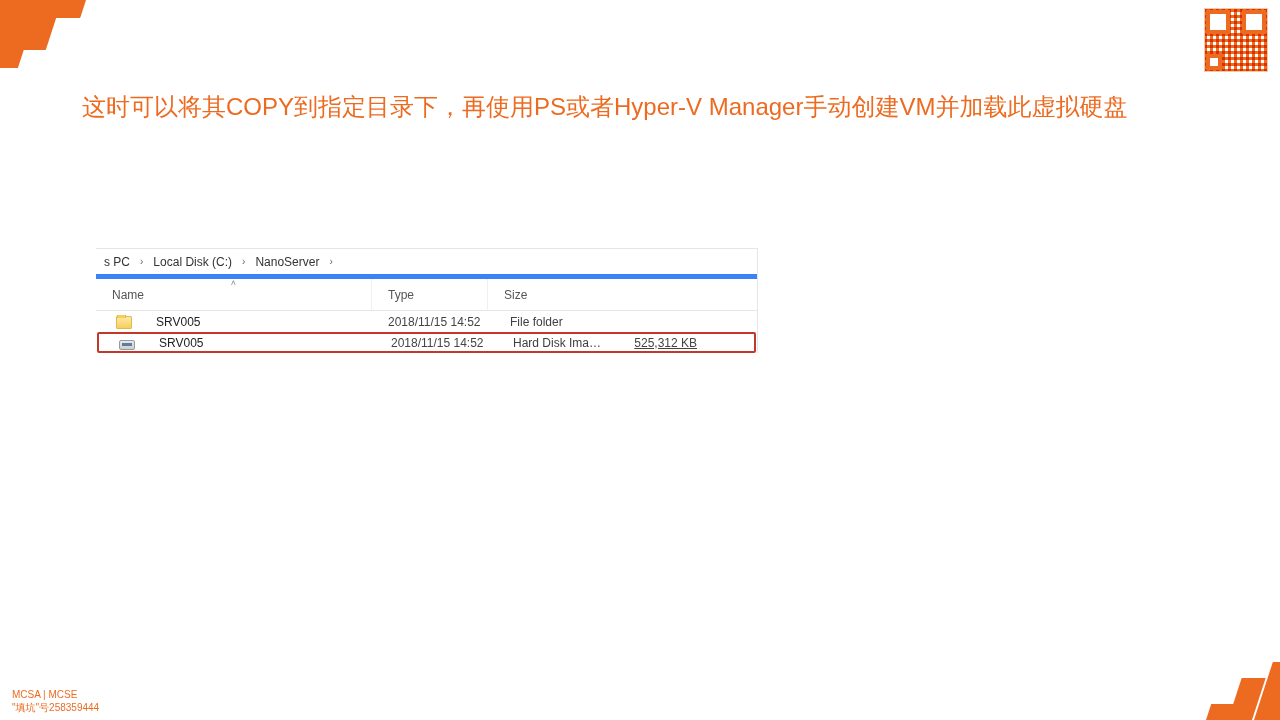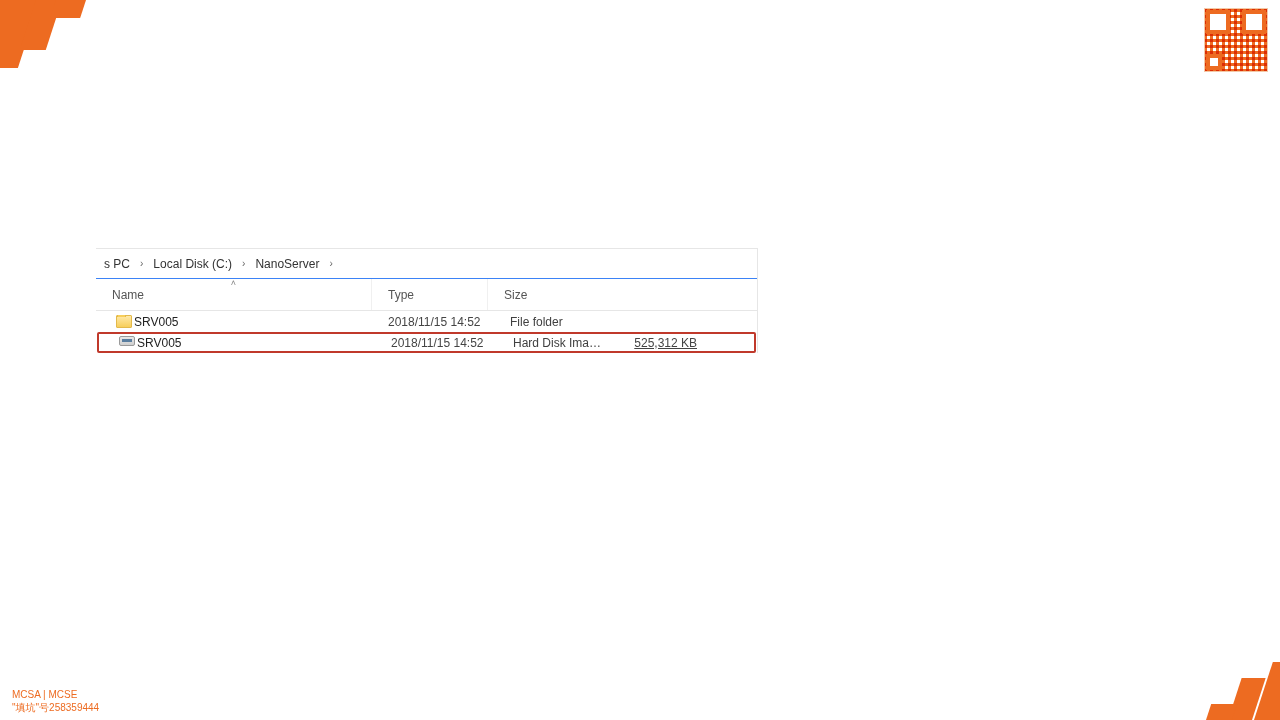--- a/index.html
+++ b/index.html
@@ -133,21 +133,21 @@
     font-family: "Segoe UI", Arial, sans-serif;
     font-size: 12px;
     color: #222;
     background: #fff;
   }
   .breadcrumb {
     display: flex;
     align-items: center;
     height: 30px;
     padding: 0 6px;
-    border-bottom: 1px solid #3b82f6;
+    border-bottom: 5px solid #3b82f6;
     color: #333;
     gap: 4px;
   }
   .breadcrumb .crumb { padding: 0 2px; }
   .breadcrumb .chev { color: #666; font-size: 10px; padding: 0 4px; }
 
   .columns {
     display: flex;
     align-items: center;
     height: 32px;
@@ -180,21 +180,21 @@
     display: flex;
     align-items: center;
     height: 21px;
   }
   .row.highlight {
     border: 2px solid #c0392b;
     border-radius: 2px;
     margin: 0 1px;
   }
   .cell { padding: 0 10px 0 16px; overflow: hidden; white-space: nowrap; text-overflow: ellipsis; }
-  .cell.name { width: 276px; display: flex; align-items: flex-start; gap: 2px; padding-left: 20px; }
+  .cell.name { width: 276px; display: flex; align-items: flex-end; gap: 24px; padding-left: 20px; }
   .cell.date { width: 122px; color: #444; }
   .cell.type { width: 116px; color: #404040; }
   .cell.size { width: 96px; text-align: right; color: #444; padding-right: 12px; text-decoration: underline; }
 
   .icon-folder {
     width: 16px; height: 13px;
     background: linear-gradient(#FFE9A8, #F7CE5B);
     border: 1px solid #E3B94A;
     border-radius: 1px;
     position: relative;
@@ -247,20 +247,21 @@
 <div class="logo-br">
   <div class="p1"></div>
     <div class="p2"></div>
     <div class="p3"></div>
 </div>
 <div class="qr">
     <div class="corner-bl"></div>
   </div>
 
 <div class="heading">
+  <div>这时可以将其COPY到指定目录下，再使用PS或者Hyper-V Manager手动创建VM并加载此虚拟硬盘</div>
 </div>
 
 <div class="explorer">
   <div class="breadcrumb">
     <span class="crumb">s PC</span>
     <span class="chev">›</span>
     <span class="crumb">Local Disk (C:)</span>
     <span class="chev">›</span>
     <span class="crumb">NanoServer</span>
     <span class="chev">›</span>

